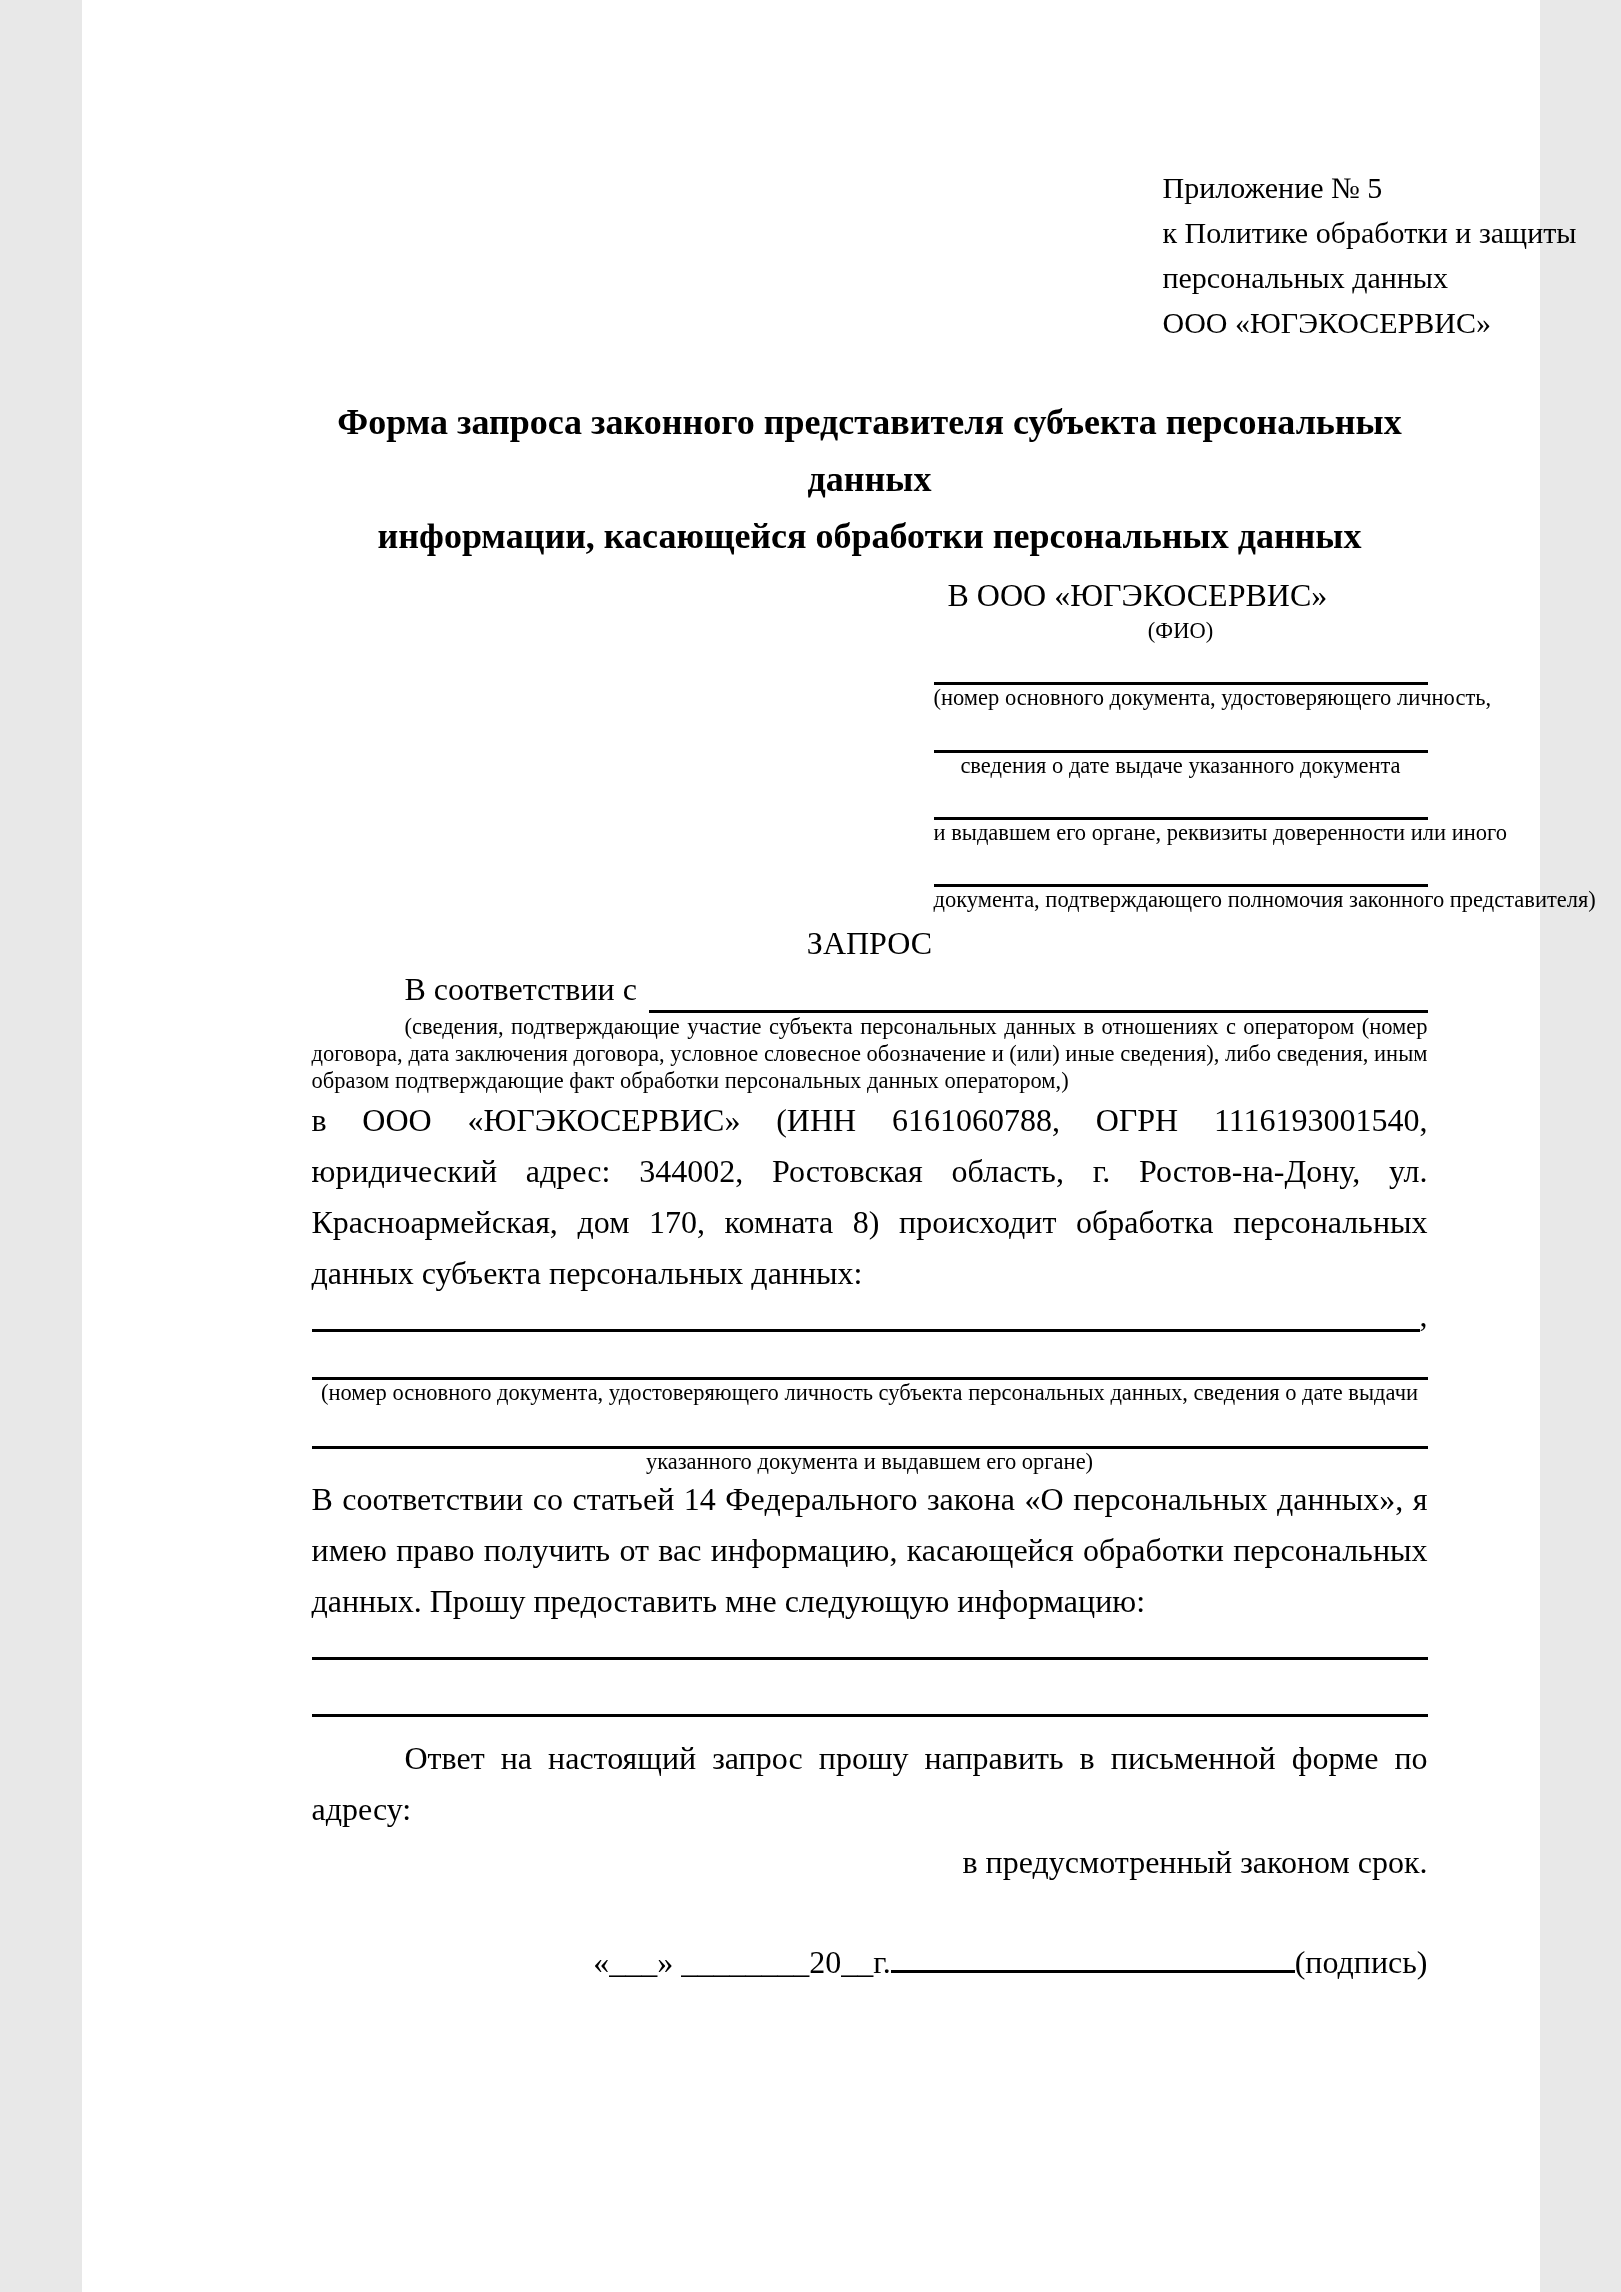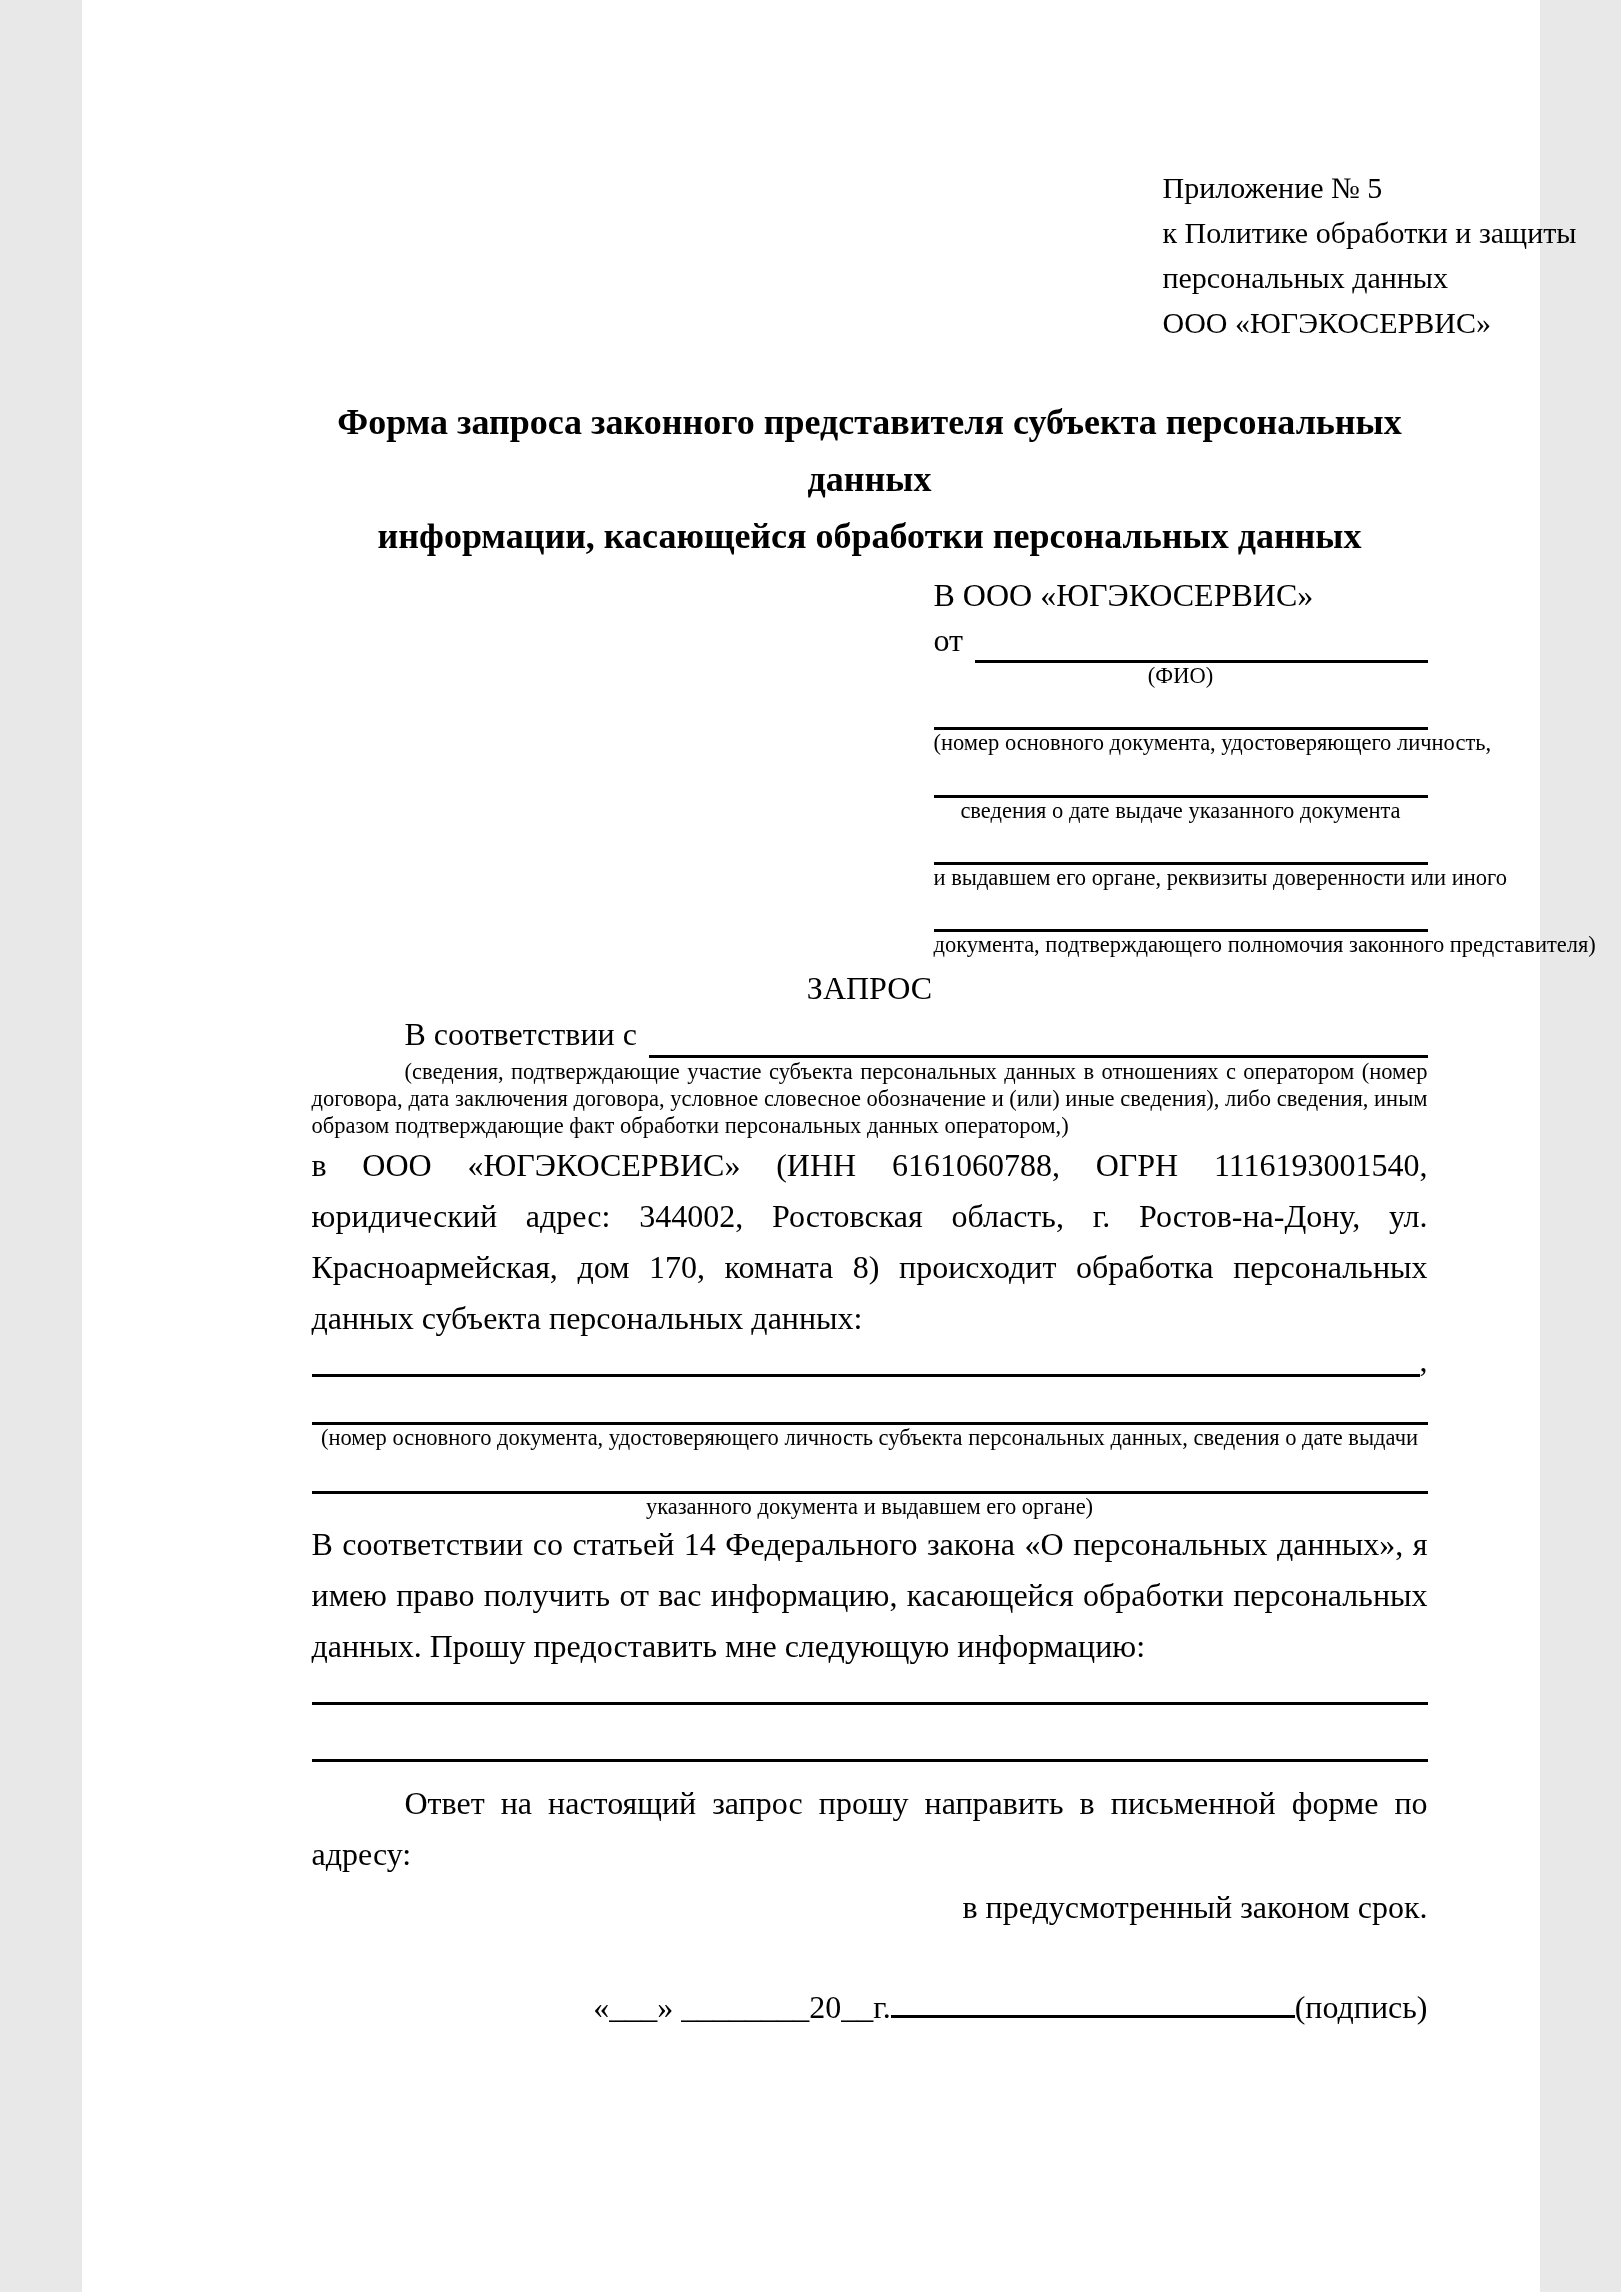--- a/index.html
+++ b/index.html
@@ -11,21 +11,21 @@
     color:#000000;
     box-sizing:border-box;
     padding:165px 112px 0 230px;
     font-family:"Liberation Serif","DejaVu Serif",serif;
     font-size:32px; line-height:51px;
   }
   .header-block { margin-left:851px; font-size:30px; line-height:45px; white-space:nowrap; }
   .doc-title { margin-top:49px; font-size:36px; line-height:57px; font-weight:bold; text-align:center; }
 
   .addr-block { margin-left:622px; margin-top:7.8px; }
-  .addr-org { line-height:45px; }
+  .addr-org { line-height:45px;margin-left:14px; }
 
   .fill-line { display:flex; align-items:flex-end; }
   .fill-line .fl-label { white-space:nowrap; padding-right:11.8px; }
   .fill-line .blank { flex:1 1 auto; border-bottom:3.9px solid #000; }
 
   .from-line { line-height:45px; }
 
   .cap { font-size:22.5px; line-height:25.5px; text-align:center; white-space:nowrap; }
 
   .ublank { height:33px; border-bottom:3.9px solid #000; }
@@ -67,24 +67,20 @@
   </div>
 
   <div class="doc-title">
     <div>Форма запроса законного представителя субъекта персональных данных</div>
     <div>информации, касающейся обработки персональных данных</div>
   </div>
 
   <div class="addr-block">
     <div class="addr-org">В ООО «ЮГЭКОСЕРВИС»</div>
 
-    <div class="fill-line from-line">
-      <span class="fl-label">от</span>
-      <span class="blank"></span>
-    </div>
     <div class="cap">(ФИО)</div>
 
     <div class="addr-group">
       <div class="ublank"></div>
       <div class="cap">(номер основного документа, удостоверяющего личность,</div>
     </div>
     <div class="addr-group">
       <div class="ublank"></div>
       <div class="cap">сведения о дате выдаче указанного документа</div>
     </div>

